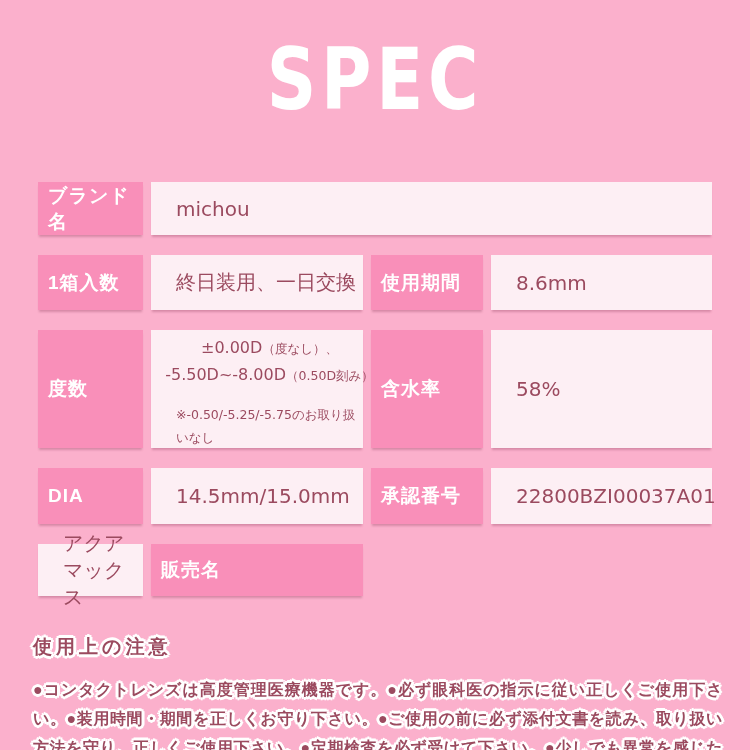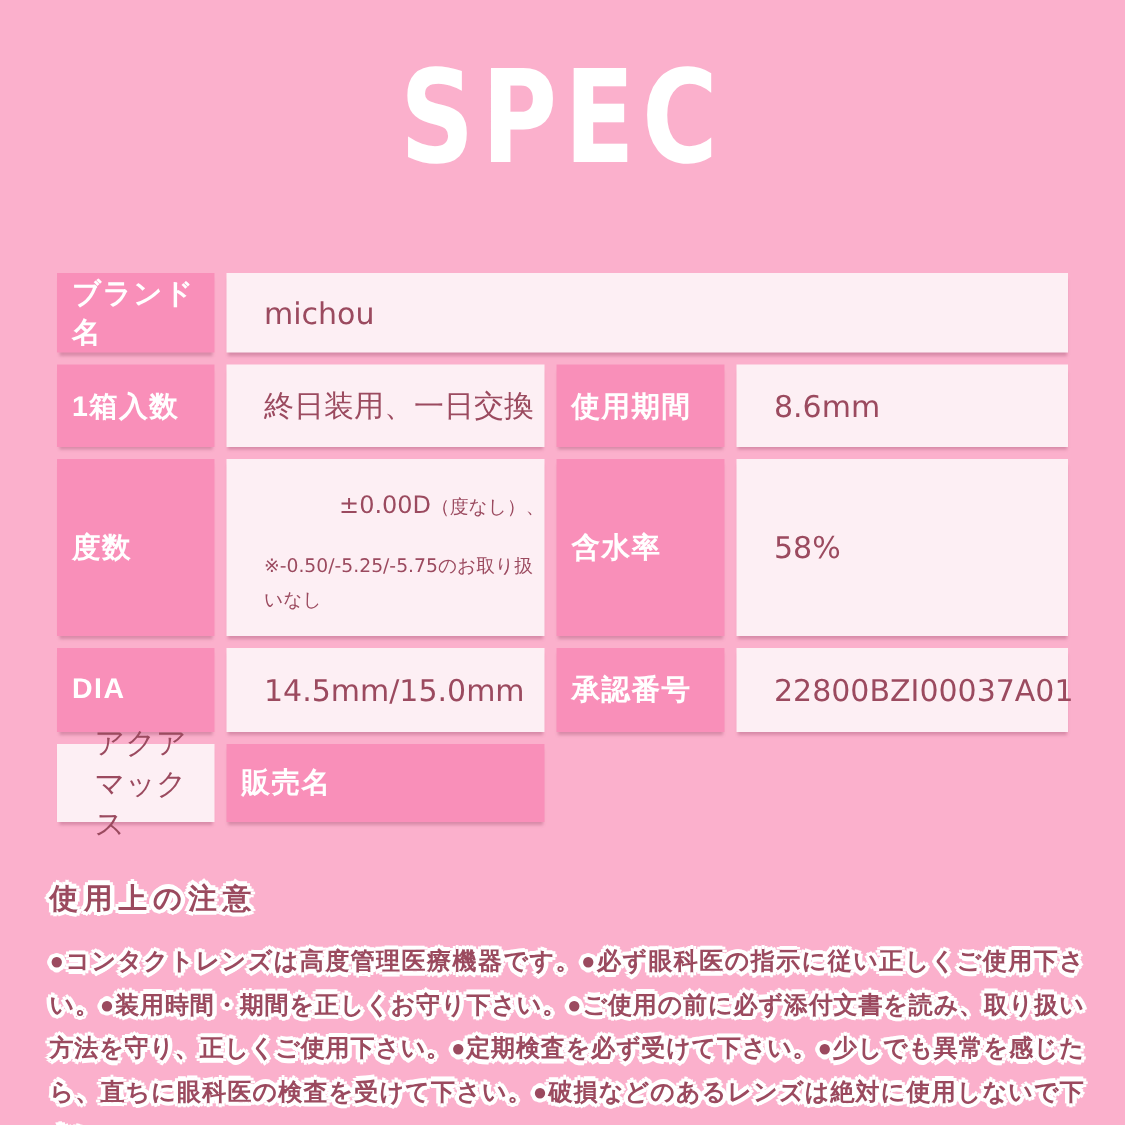--- a/index.html
+++ b/index.html
@@ -34,21 +34,21 @@
     font-family: "DejaVu Sans", "Liberation Sans", sans-serif;
   }
 
   
   .spec-table {
     width: 674px;
     margin: 60px auto 0 auto;
     display: grid;
     grid-template-columns: 105px 212px 112px 221px;
     grid-template-rows: 53px 55px 118px 56px 52px;
-    gap: 8px 8px;
+    gap: 20px 8px;
   }
   .cell {
     display: flex;
     align-items: center;
     box-shadow: 0 3px 2px -1px rgba(150, 70, 100, 0.35);
   }
   .cell.label {
     background: var(--label-pink);
     color: var(--white);
     font-weight: bold;
@@ -60,21 +60,21 @@
     background: var(--value-bg);
     color: var(--maroon);
     font-size: 20px;
     padding-left: 25px;
     font-family: "DejaVu Sans", "Liberation Sans", sans-serif;
   }
   .brand-value { grid-column: 2 / 5; }
 
   .power-cell {
     flex-direction: column;
-    align-items: flex-end;
+    align-items: center;
     justify-content: center;
     padding-top: 4px;
   }
   .power-line { line-height: 25px; white-space: nowrap; }
   .pmain { font-size: 16px; }
   .psmall { font-size: 12.5px; }
   .power-note { font-size: 12.5px; line-height: 23px; margin-top: 15px; }
 
   
   .notes {
@@ -119,20 +119,21 @@
     <div class="cell value brand-value">michou</div>
 
     <div class="cell label">1箱入数</div>
     <div class="cell value">終日装用、一日交換</div>
     <div class="cell label">使用期間</div>
 
     <div class="cell value">8.6mm</div>
     <div class="cell label">度数</div>
     <div class="cell value power-cell">
       <div class="power-line"><span class="pmain">±0.00D</span><span class="psmall">（度なし）、</span></div>
+      <div class="power-line"><span class="pmain">-5.50D~-8.00D</span><span class="psmall">（0.50D刻み）</span></div>
       <div class="power-note">※-0.50/-5.25/-5.75のお取り扱いなし</div>
     </div>
 
     <div class="cell label">含水率</div>
     <div class="cell value">58%</div>
     <div class="cell label">DIA</div>
     <div class="cell value">14.5mm/15.0mm</div>
 
     <div class="cell label">承認番号</div>
     <div class="cell value">22800BZI00037A01</div>

